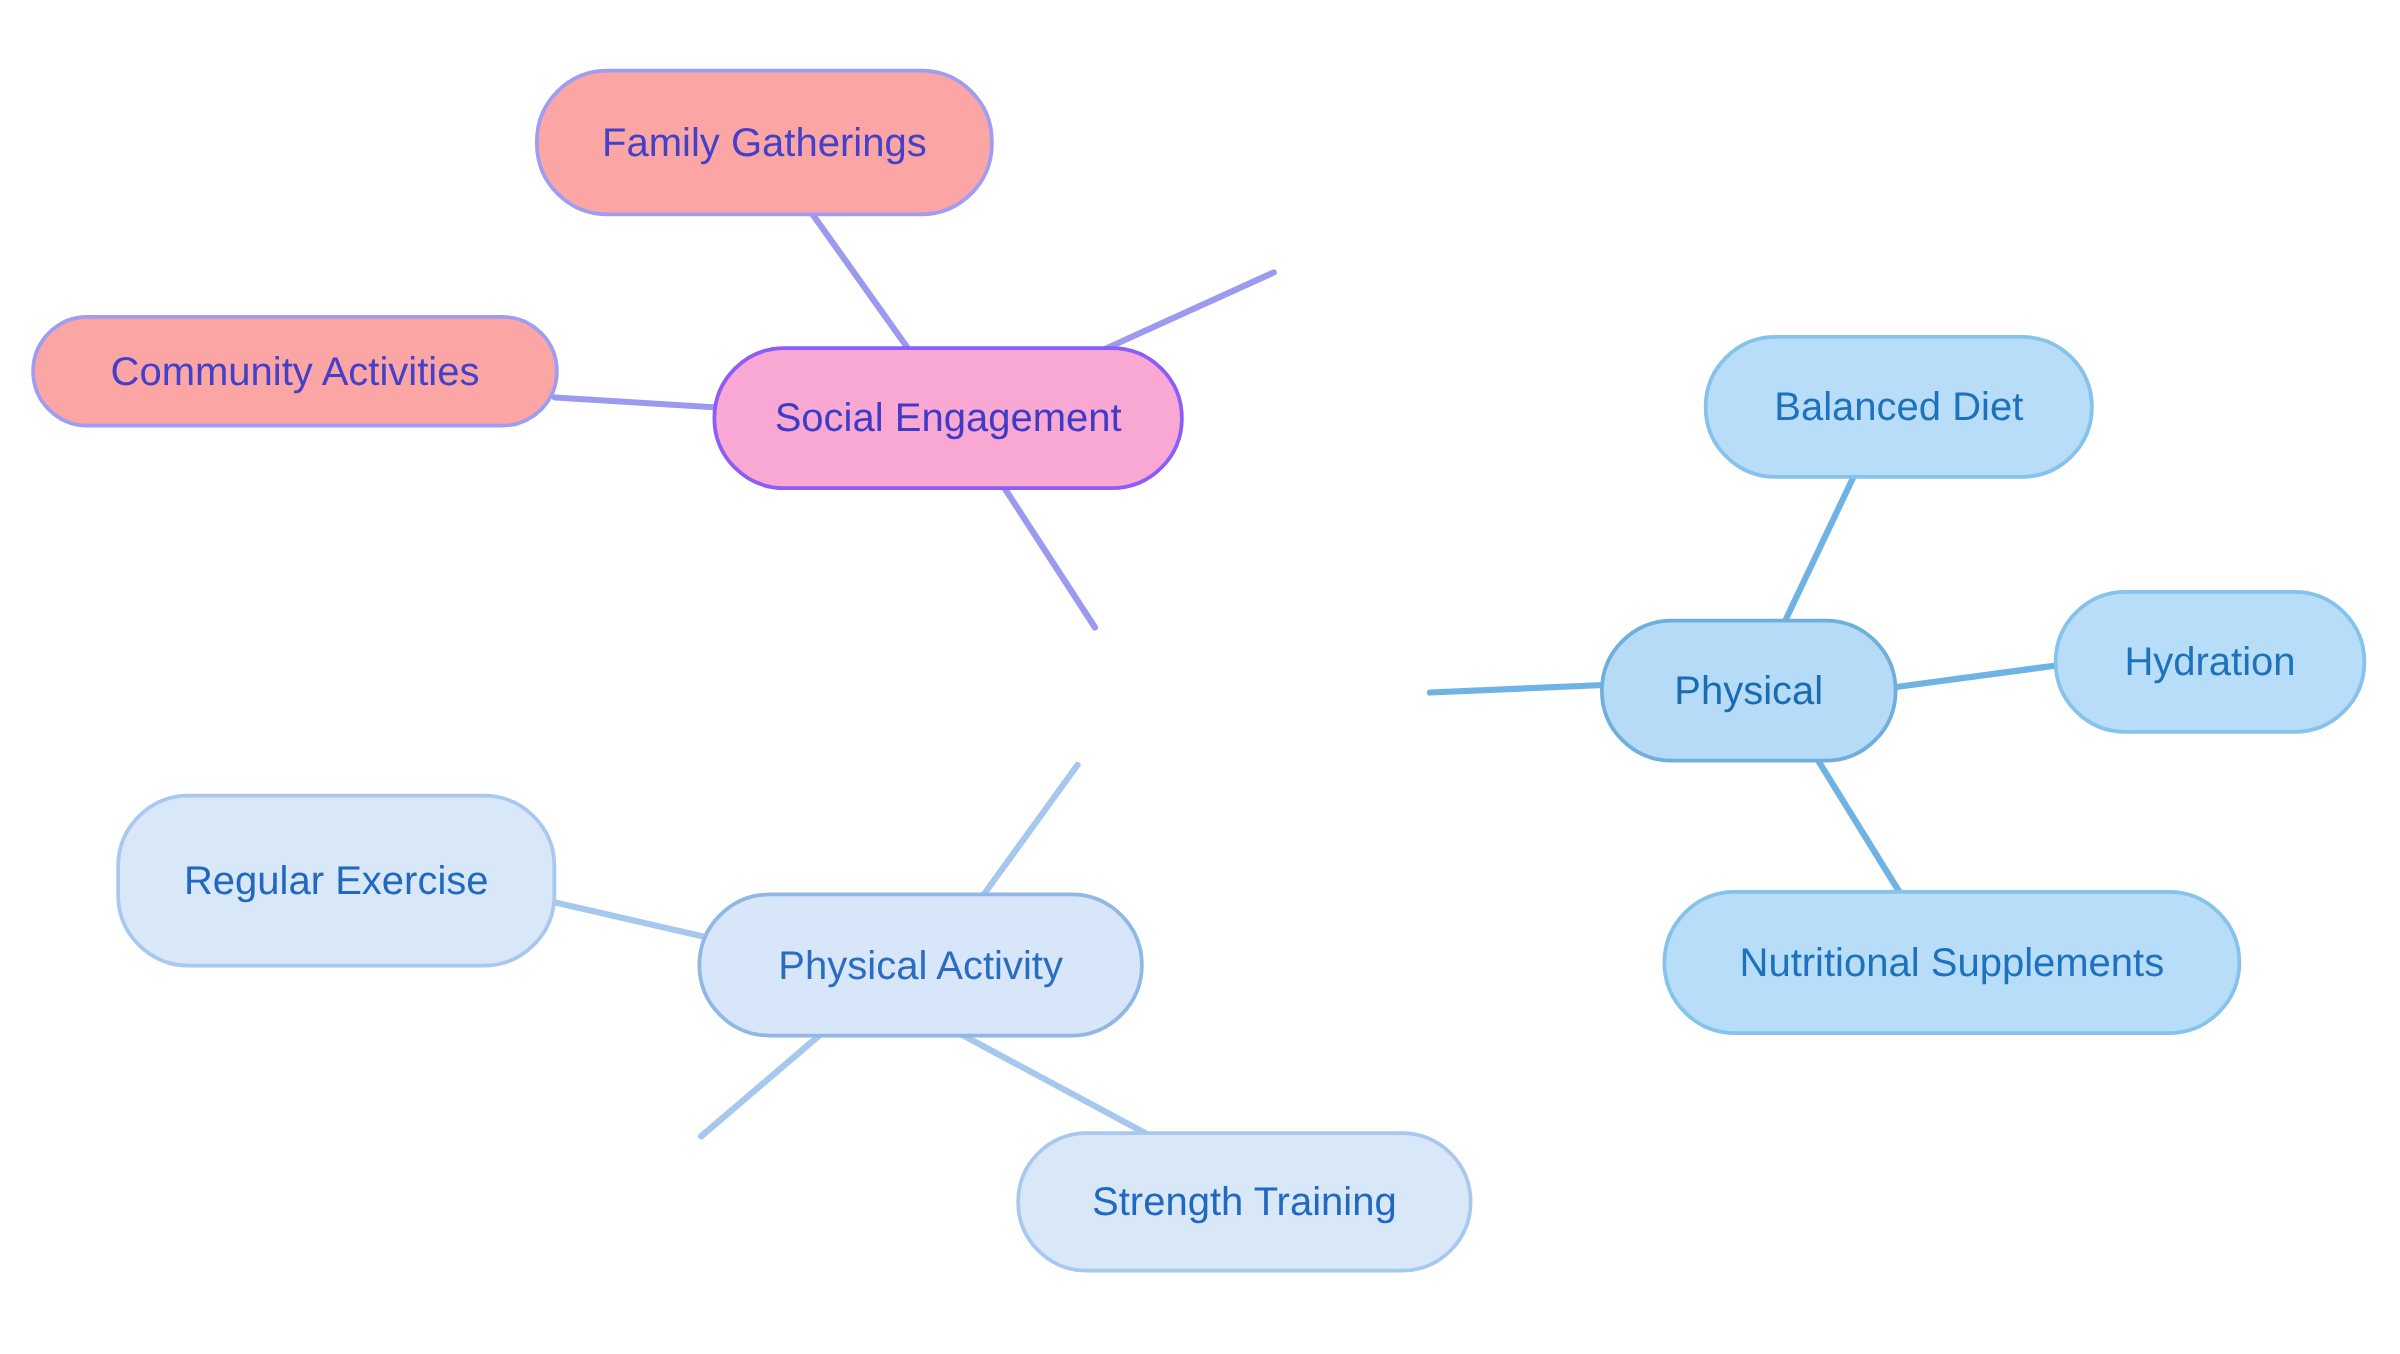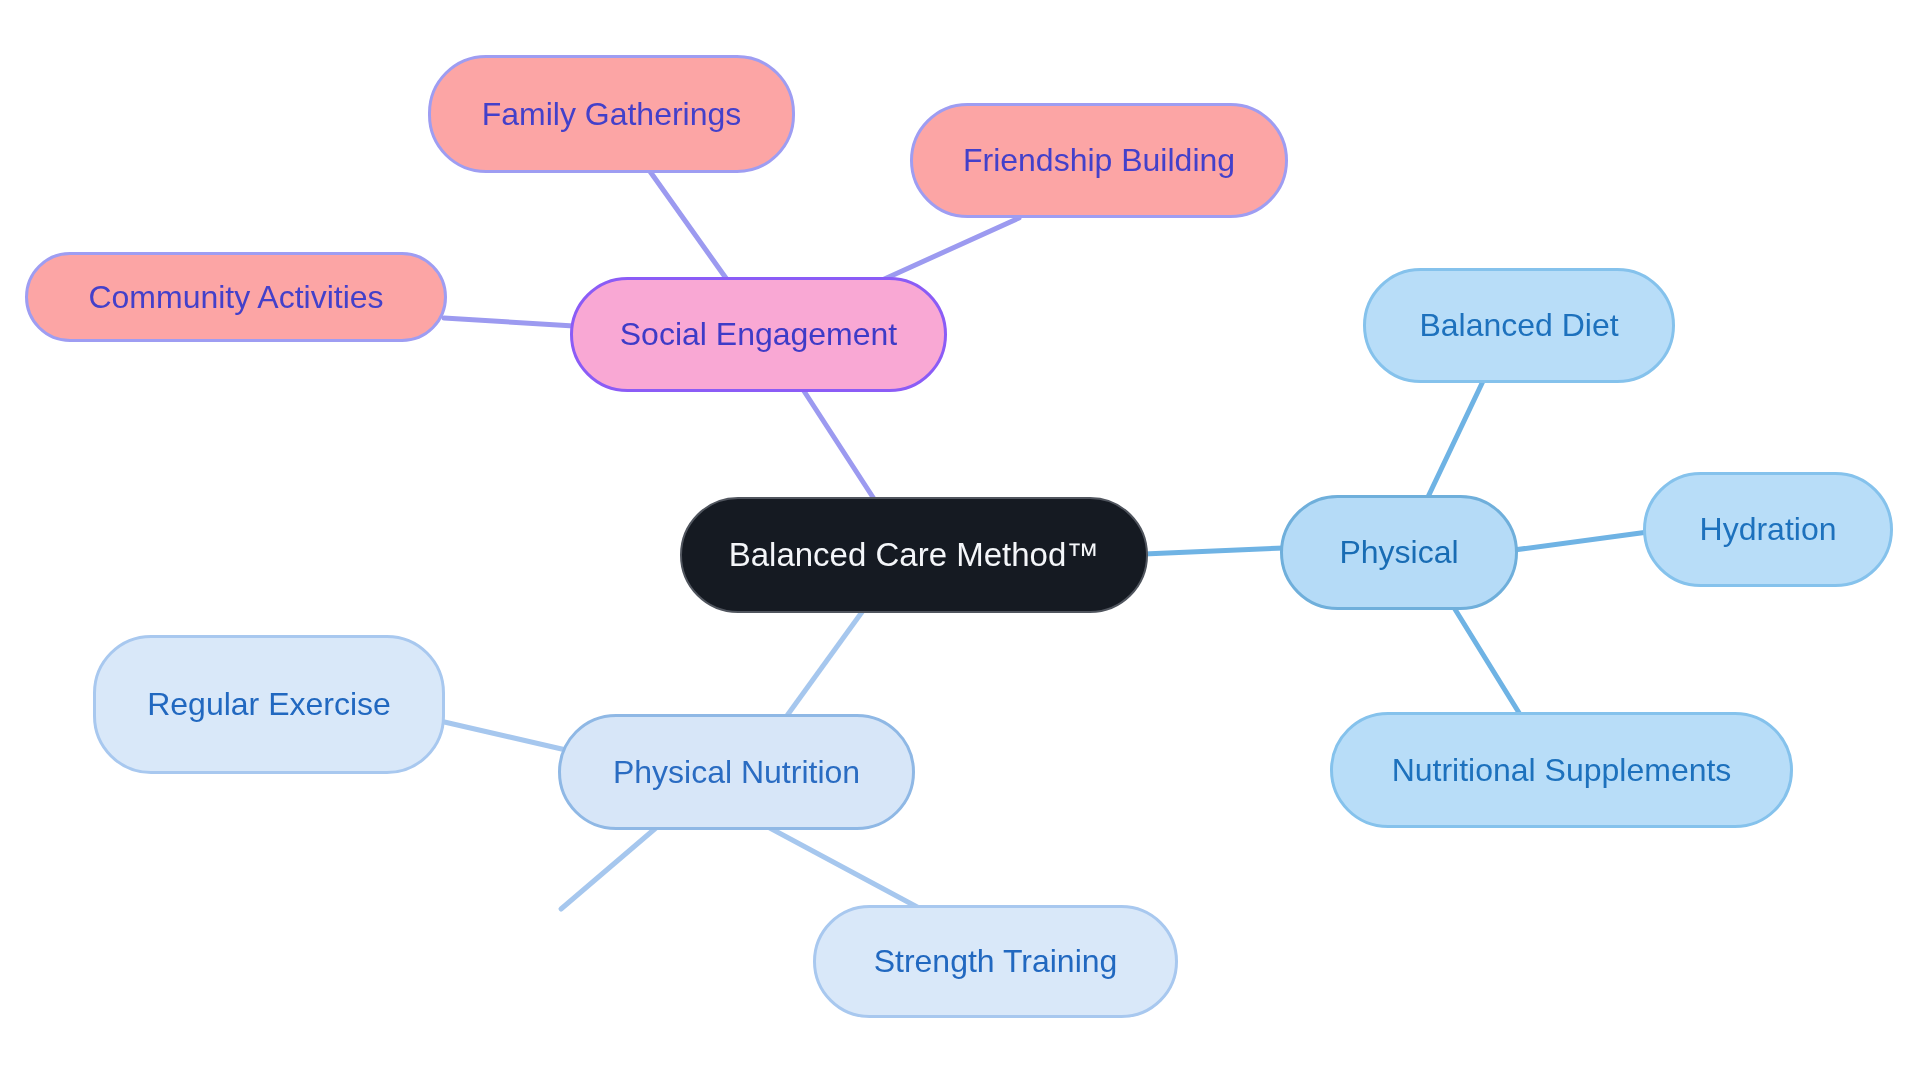--- a/index.html
+++ b/index.html
@@ -108,29 +108,27 @@
     <line class="edge blue" x1="1484" y1="379" x2="1427" y2="499"></line>
     <line class="edge blue" x1="1514" y1="550" x2="1648" y2="532"></line>
     <line class="edge blue" x1="1453" y1="606" x2="1521" y2="716"></line>
 
     <line class="edge paleblue" x1="862" y1="612" x2="786" y2="717"></line>
     <line class="edge paleblue" x1="440" y1="721" x2="566" y2="750"></line>
     <line class="edge paleblue" x1="657" y1="827" x2="561" y2="909"></line>
     <line class="edge paleblue" x1="768" y1="827" x2="919" y2="908"></line>
   </svg>
 
-  <div class="node central" id="n-central">Balanced Care Method™</div>
 
   <div class="node purple-parent" id="n-social">Social Engagement</div>
   <div class="node purple-child" id="n-family">Family Gatherings</div>
-  <div class="node purple-child" id="n-friendship">Friendship Building</div>
   <div class="node purple-child" id="n-community">Community Activities</div>
 
   <div class="node blue-parent" id="n-nutrition">Physical</div>
   <div class="node blue-child" id="n-balanced">Balanced Diet</div>
   <div class="node blue-child" id="n-hydration">Hydration</div>
   <div class="node blue-child" id="n-supplements">Nutritional Supplements</div>
 
-  <div class="node paleblue-parent" id="n-physical">Physical Nutrition</div>
+  <div class="node paleblue-parent" id="n-physical">Physical Activity</div>
   <div class="node paleblue-child" id="n-regular">Regular Exercise</div>
   <div class="node paleblue-child" id="n-strength">Strength Training</div>
 
 </div>
 
 </body></html>

